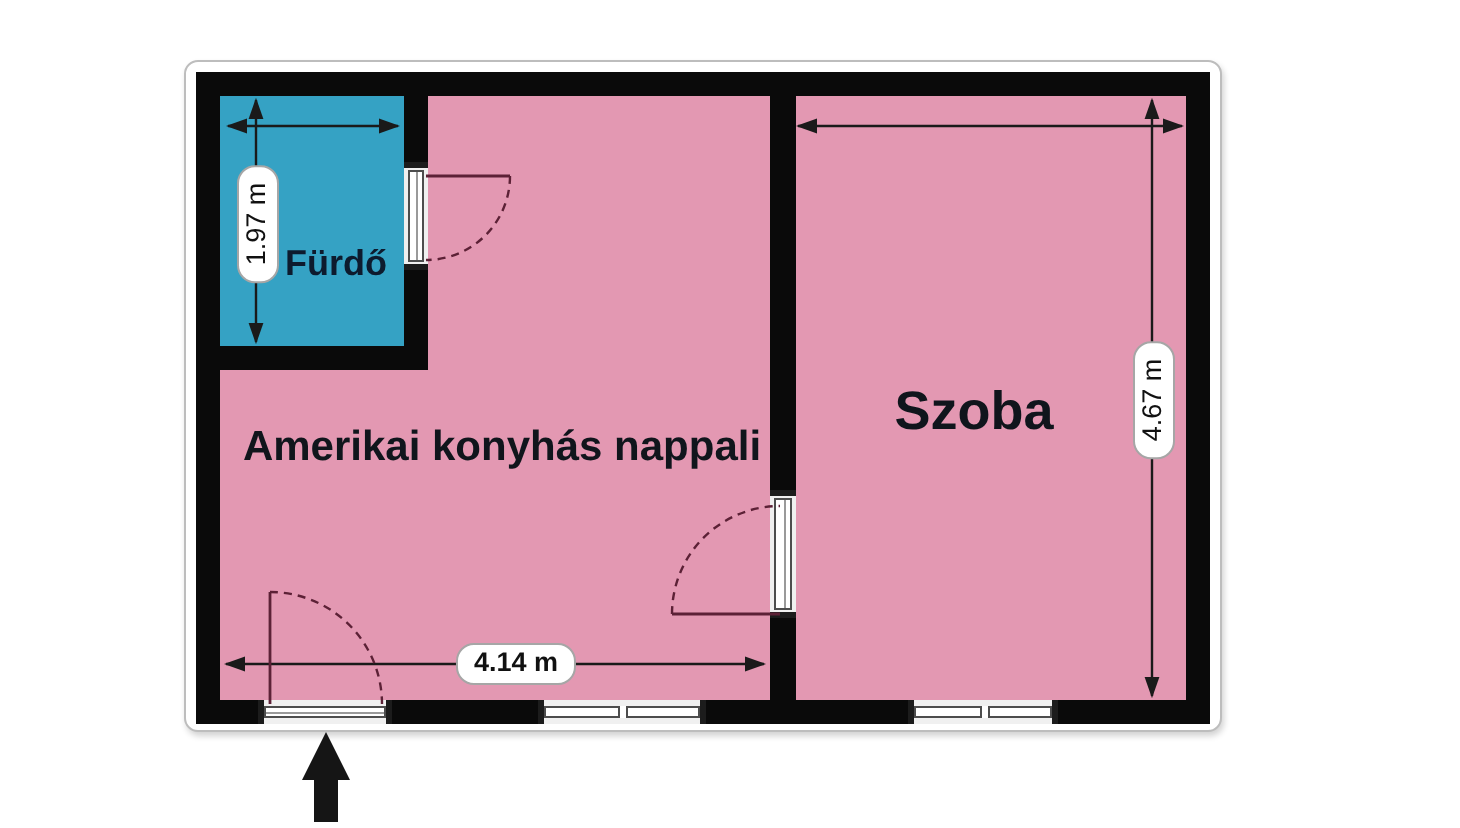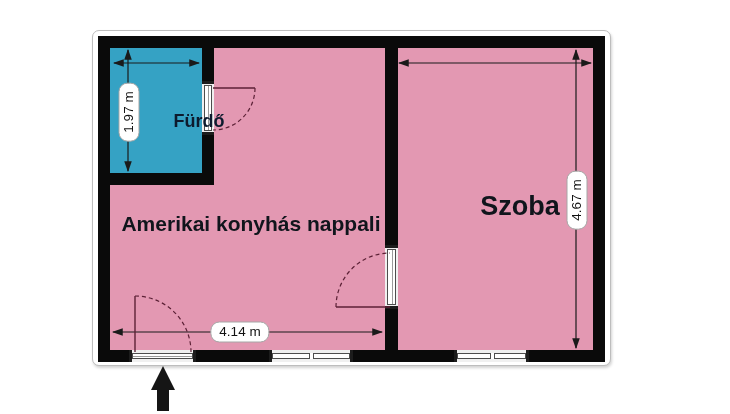--- a/index.html
+++ b/index.html
@@ -38,23 +38,23 @@
 
   
   svg.overlay{position:absolute;left:0;top:0;pointer-events:none;}
   .dimline{stroke:#1a1a1a;stroke-width:1.2;}
   .leaf{stroke:var(--arc,#5c2136);stroke-width:1.4;fill:none;}
   .arc{stroke:var(--arc,#5c2136);stroke-width:1.2;fill:none;stroke-dasharray:4 3;}
 
   
   .room-label{position:absolute;transform:translate(-50%,-50%);
     font-weight:bold;color:#10151c;white-space:nowrap;}
-  .lbl-bath{left:168px;top:121px;font-size:18px;color:#0d1b2e;margin-left:31px;}
+  .lbl-bath{left:168px;top:132px;font-size:18px;color:#0d1b2e;}
   .lbl-living{left:251px;top:224px;font-size:21px;}
-  .lbl-bedroom{left:487px;top:206px;font-size:27px;margin-left:33px;}
+  .lbl-bedroom{left:487px;top:206px;font-size:27px;}
 
   .dim{position:absolute;transform:translate(-50%,-50%);background:#fff;
     border:1px solid #a6a6a6;border-radius:9px;padding:1px 8px 2px 8px;
     font-size:13.5px;color:#111;white-space:nowrap;line-height:16px;}
   .dim.rot{transform:translate(-50%,-50%) rotate(-90deg);}
 </style>
 </head>
 <body>
 
 <div class="canvas">
@@ -133,15 +133,15 @@
 
     <polygon points="163,366 175,390 169,390 169,411 157,411 157,390 151,390" fill="#151515"></polygon>
   </svg>
 
   <div class="room-label lbl-bath">Fürdő</div>
   <div class="room-label lbl-living">Amerikai konyhás nappali</div>
   <div class="room-label lbl-bedroom">Szoba</div>
 
   <div class="dim rot" style="left:129px;top:112px;">1.97 m</div>
   <div class="dim rot" style="left:577px;top:200px;">4.67 m</div>
-  <div class="dim" style="left:240px;top:332px;">4.14 m</div>
+  <div class="dim" style="left:258px;top:332px;font-weight:bold;">4.14 m</div>
 
 </div>
 
 </body></html>

